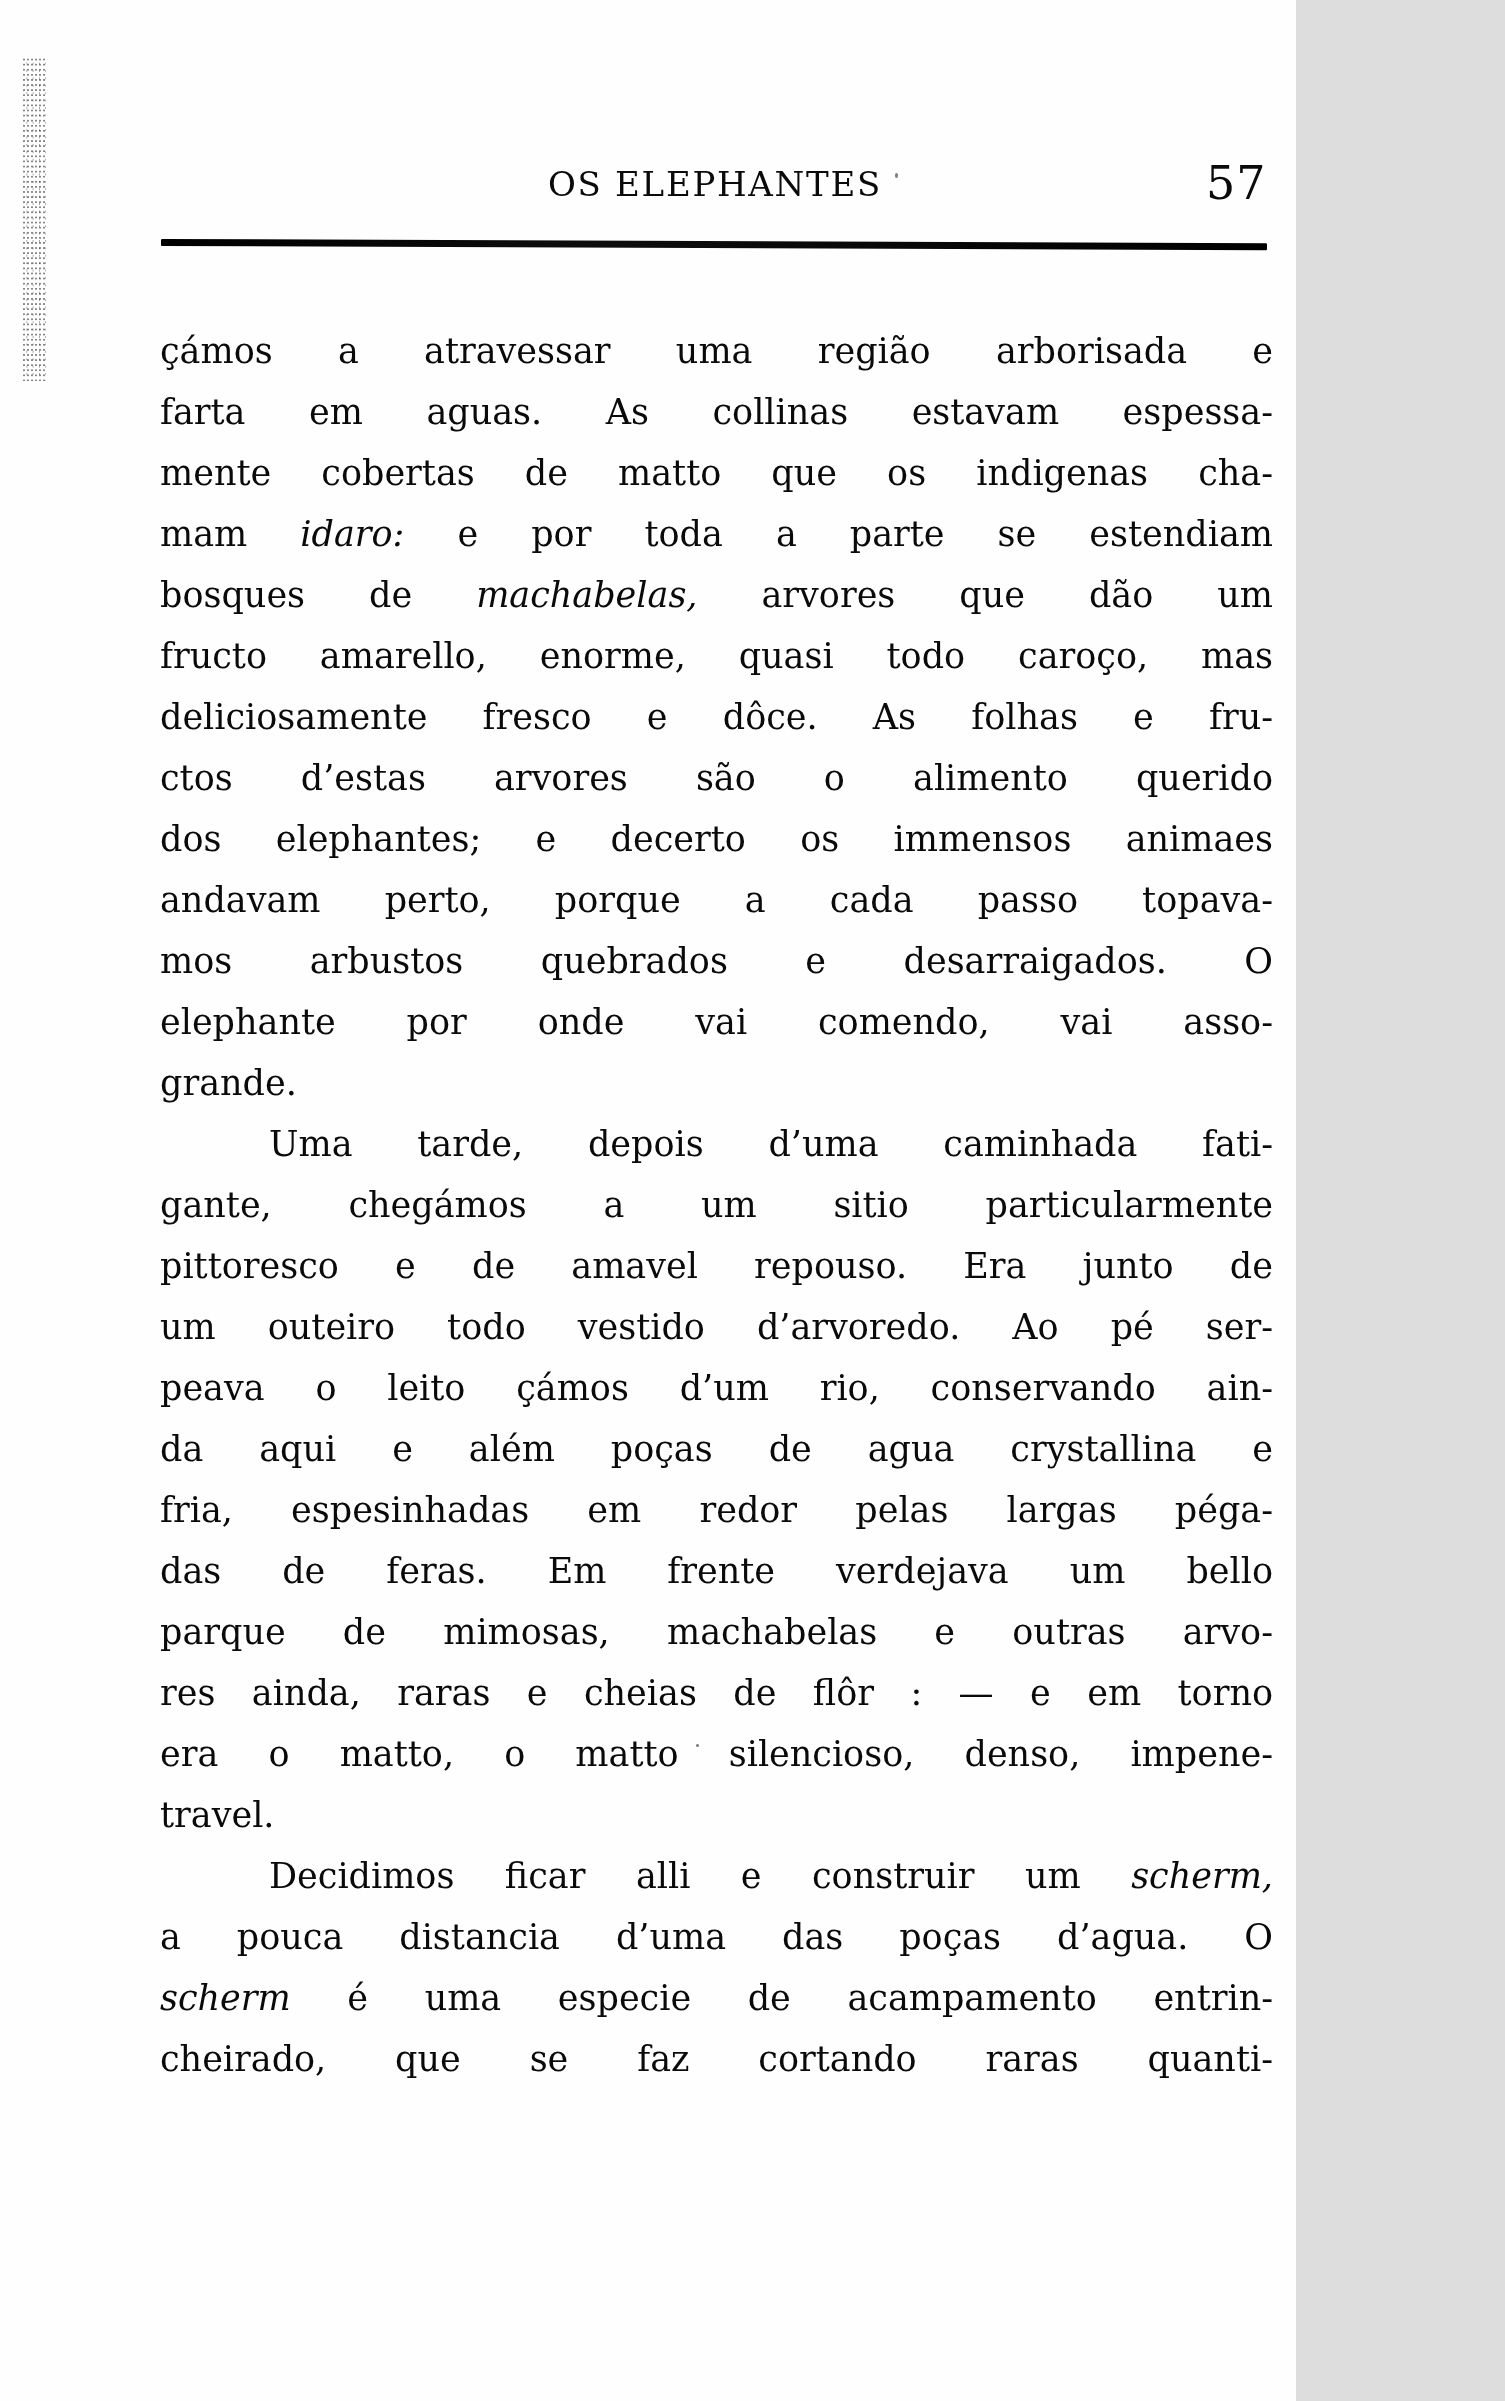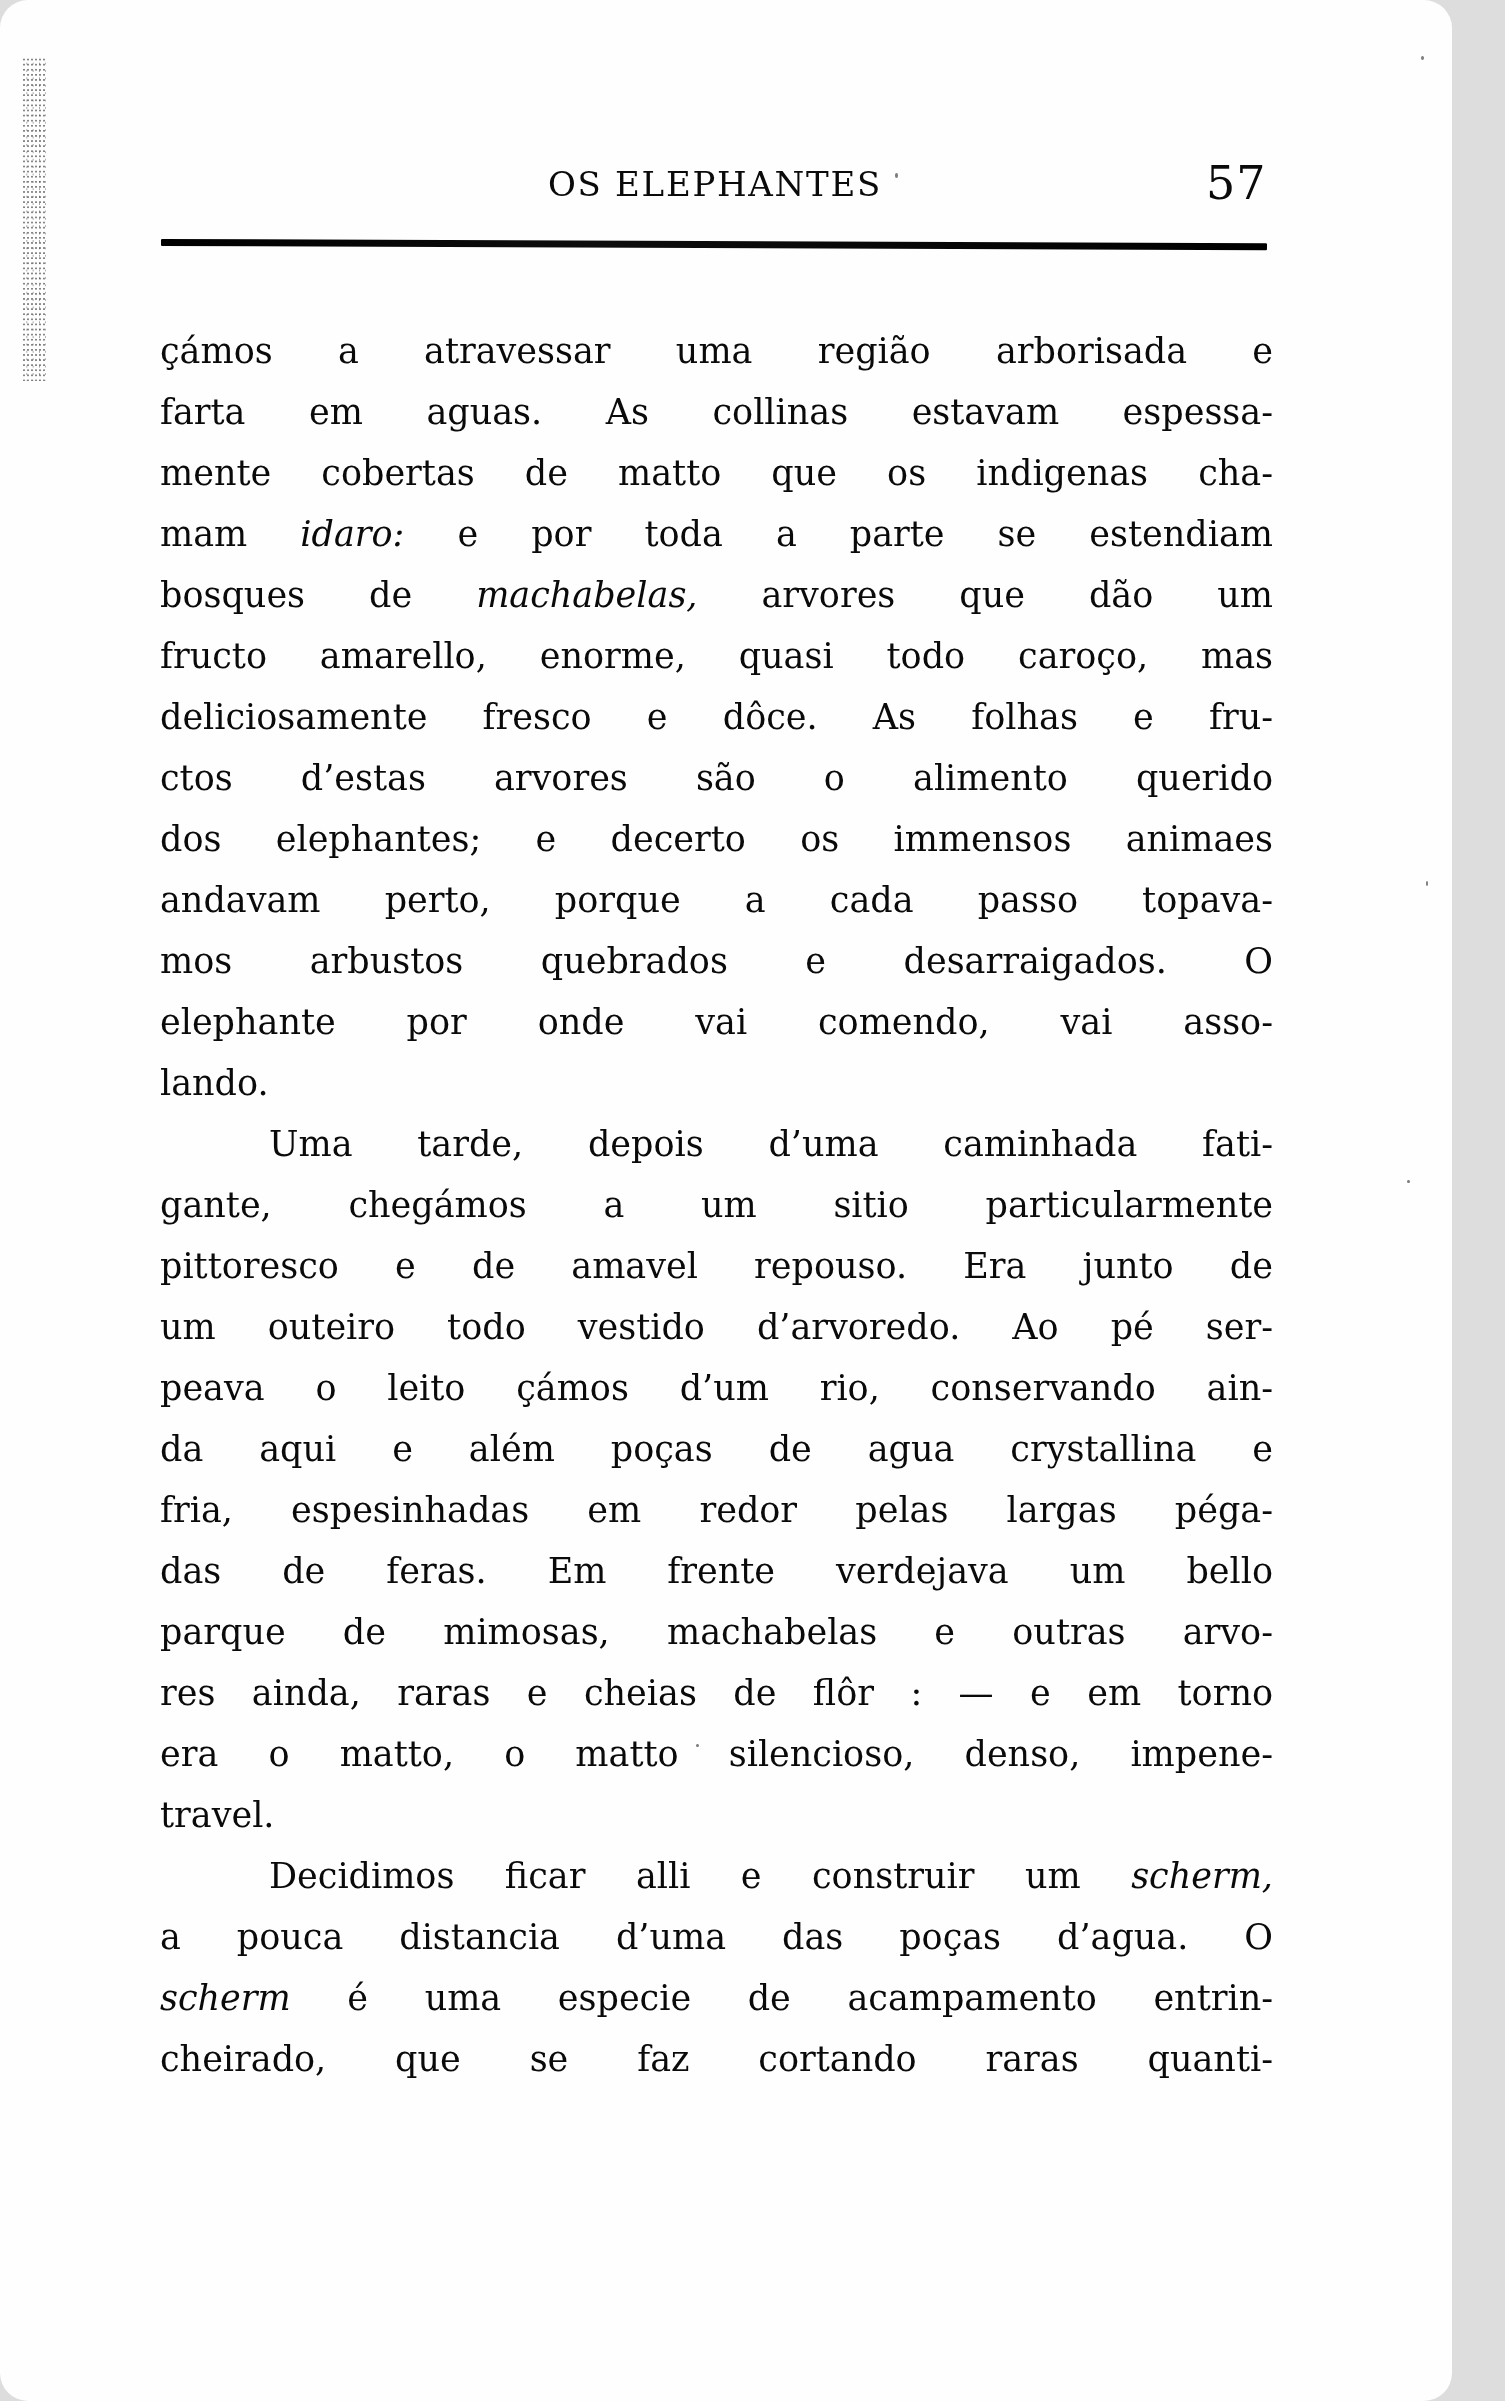--- a/index.html
+++ b/index.html
@@ -2,27 +2,26 @@
 <html style="--ink: #0a0a0a; --paper: #fefefe;font-size:9.2px"><head>
 <meta charset="utf-8">
 <style>
   :root{
     --ink:#0a0a0a;
     --paper:#fefefe;
   }
   html,body{margin:0;padding:0;background:#ddd;}
   #page{
     position:relative;
-    width:1452px;
+    width:1296px;
     height:2401px;
     background:var(--paper);
     overflow:hidden;
     font-family:"DejaVu Serif","Liberation Serif",serif;
     color:var(--ink);
-    border-radius:28px;
   }
   
   #running-header{
     position:absolute;
     left:160px; top:156px; width:1110px; height:51px;
   }
   .header-title{
     position:absolute;
     left:0; right:0; top:8px;
     text-align:center;
@@ -106,21 +105,21 @@
       <div class="line"><span>mente cobertas de matto que os indigenas cha-</span></div>
       <div class="line"><span>mam </span><span class="it">idaro:</span><span> e por toda a parte se estendiam</span></div>
       <div class="line"><span>bosques de </span><span class="it">machabelas,</span><span> arvores que dão um</span></div>
       <div class="line"><span>fructo amarello, enorme, quasi todo caroço, mas</span></div>
       <div class="line"><span>deliciosamente fresco e dôce. As folhas e fru-</span></div>
       <div class="line"><span>ctos d’estas arvores são o alimento querido</span></div>
       <div class="line"><span>dos elephantes; e decerto os immensos animaes</span></div>
       <div class="line"><span>andavam perto, porque a cada passo topava-</span></div>
       <div class="line"><span>mos arbustos quebrados e desarraigados. O</span></div>
       <div class="line"><span>elephante por onde vai comendo, vai asso-</span></div>
-      <div class="line noju"><span>lando.</span></div>
+      <div class="line noju"><span>grande.</span></div>
       <div class="line indent"><span>Uma tarde, depois d’uma caminhada fati-</span></div>
       <div class="line"><span>gante, chegámos a um sitio particularmente</span></div>
       <div class="line"><span>pittoresco e de amavel repouso. Era junto de</span></div>
       <div class="line"><span>um outeiro todo vestido d’arvoredo. Ao pé ser-</span></div>
       <div class="line"><span>peava o leito çámos d’um rio, conservando ain-</span></div>
       <div class="line"><span>da aqui e além poças de agua crystallina e</span></div>
       <div class="line"><span>fria, espesinhadas em redor pelas largas péga-</span></div>
       <div class="line"><span>das de feras. Em frente verdejava um bello</span></div>
       <div class="line"><span>parque de mimosas, machabelas e outras arvo-</span></div>
       <div class="line"><span>res ainda, raras e cheias de flôr : — e em torno</span></div>

